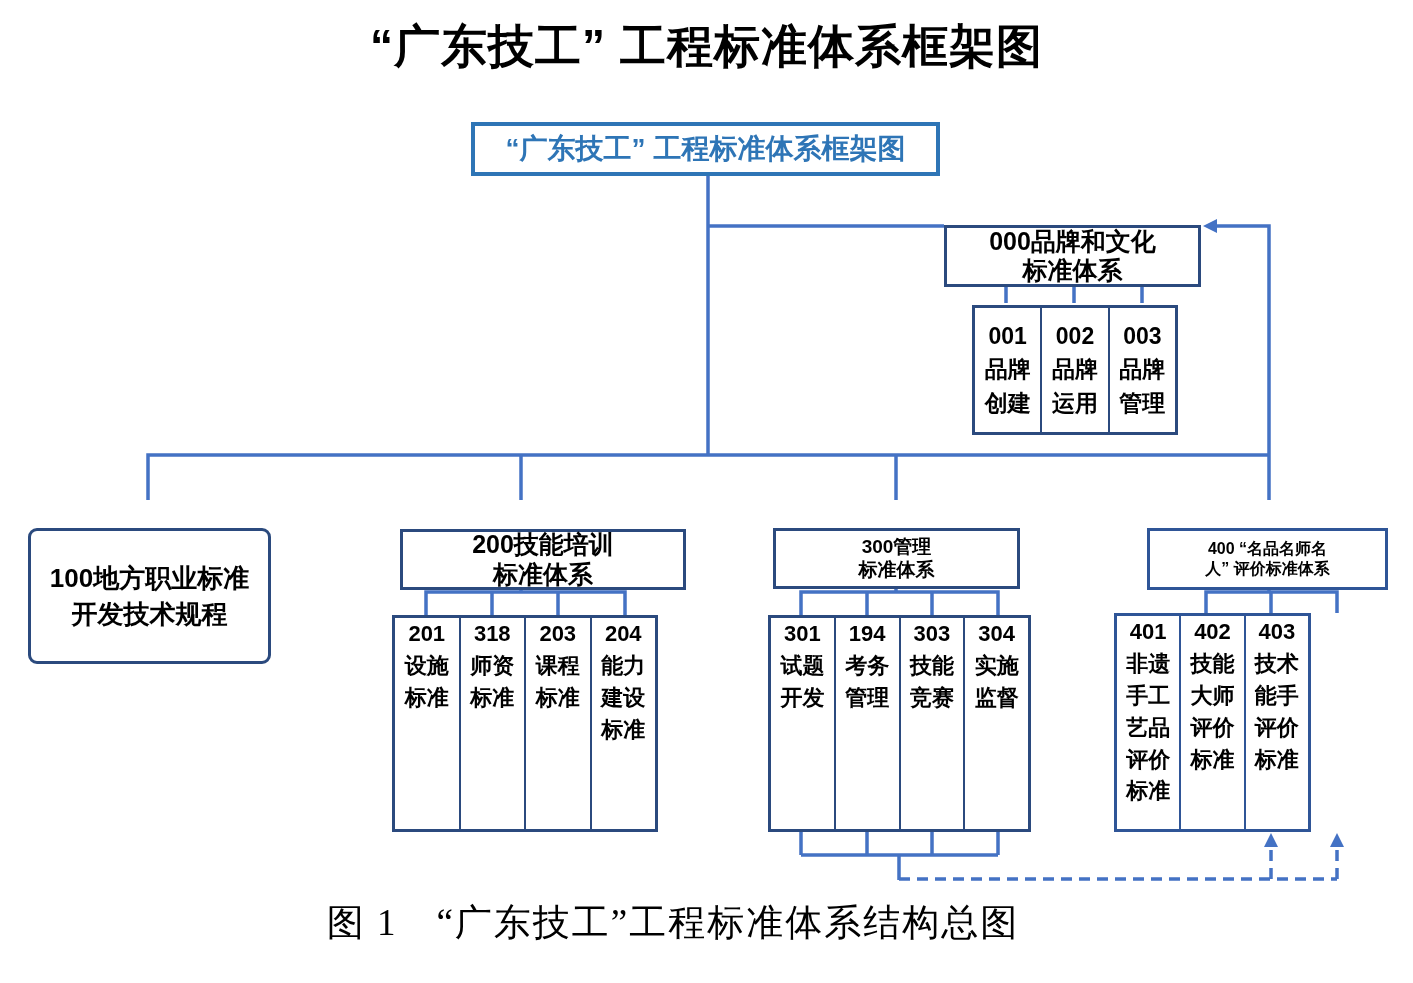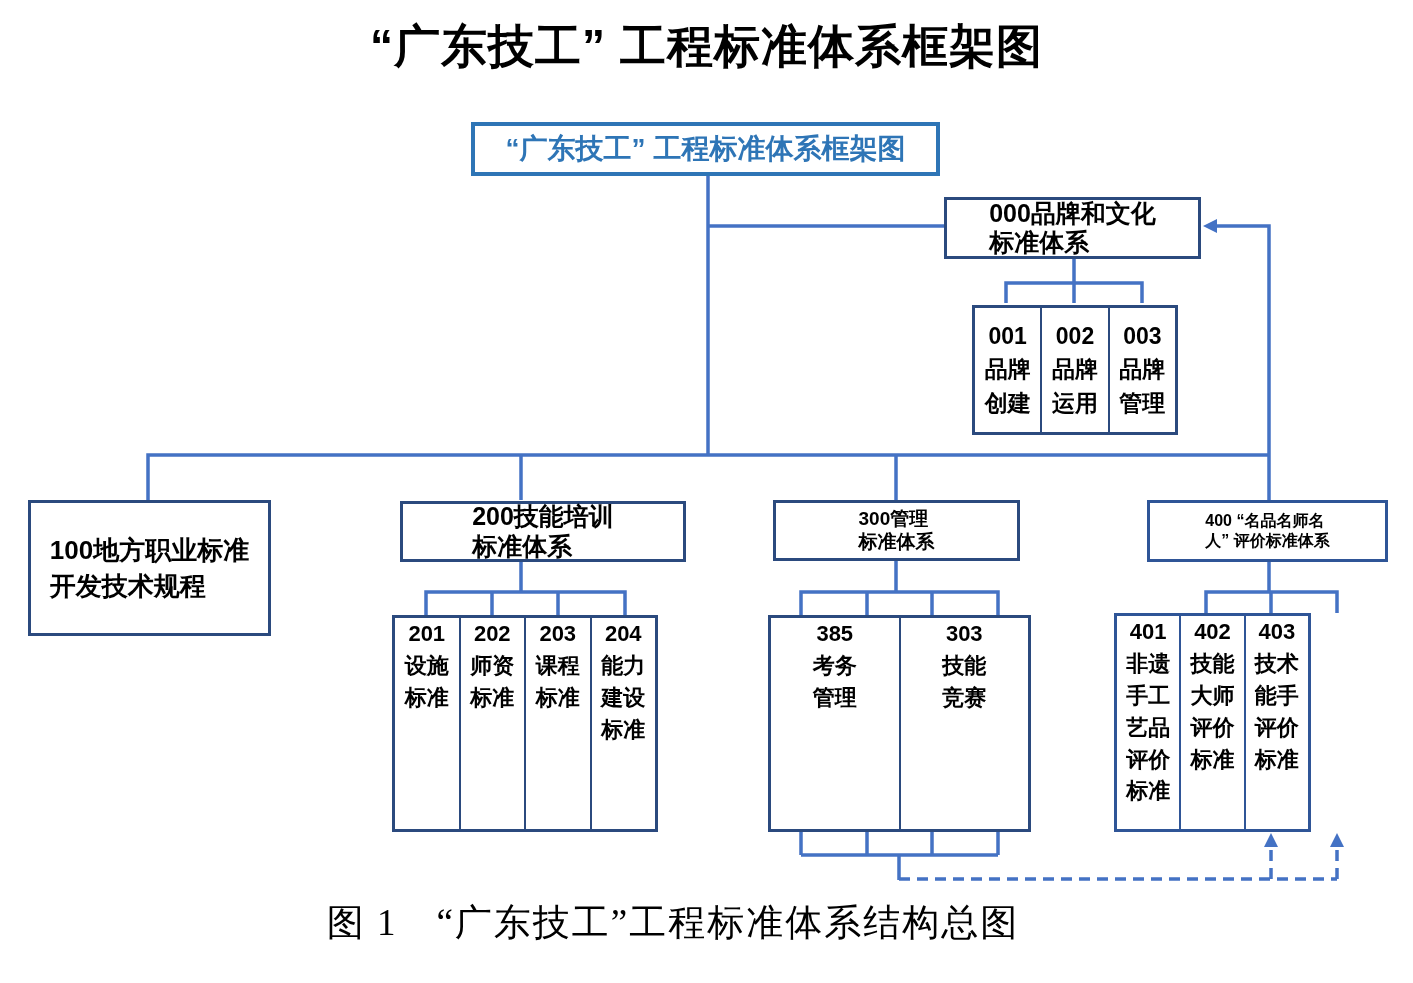--- a/index.html
+++ b/index.html
@@ -30,24 +30,24 @@
   .rootbox{
     position:absolute;left:471px;top:122px;width:469px;height:54px;
     border:4px solid var(--root-accent);box-sizing:border-box;background:#fff;
     display:flex;align-items:center;justify-content:center;
     color:var(--root-accent);font-size:28px;font-weight:bold;white-space:nowrap;
   }
   .secbox{
     position:absolute;box-sizing:border-box;background:#fff;
     border:3px solid var(--box-dark);
     display:flex;flex-direction:column;align-items:center;justify-content:center;
-    font-weight:bold;text-align:left;
+    font-weight:bold;text-align:center;margin-top:28px;
   }
   .box-000{left:944px;top:197px;width:257px;height:62px;font-size:25px;line-height:1.16;}
-  .box-100{left:28px;top:500px;width:243px;height:136px;font-size:26px;line-height:1.4;}
+  .box-100{left:28px;top:500px;width:243px;height:136px;font-size:26px;line-height:1.4;border-radius:9px;}
   .box-200{left:400px;top:501px;width:286px;height:61px;font-size:25px;line-height:1.18;}
   .box-300{left:773px;top:500px;width:247px;height:61px;font-size:19px;line-height:1.18;}
   .box-400{left:1147px;top:500px;width:241px;height:62px;font-size:16px;line-height:1.22;border-color:var(--box-mid);}
 
   .cellgroup{
     position:absolute;box-sizing:border-box;background:#fff;
     border:3px solid var(--box-dark);display:flex;
   }
   .cellgroup .cell{
     flex:1 1 0;box-sizing:border-box;border-left:2.5px solid var(--box-dark);
@@ -120,44 +120,50 @@
 
   <div class="secbox box-200">
     <span class="lbl">200技能培训
 标准体系</span>
   </div>
 
   <div class="cellgroup grp-200">
     <div class="cell lbl">201
 设施
 标准</div>
-    <div class="cell lbl">202
+    <div class="cell lbl">318
 师资
 标准</div>
     <div class="cell lbl">203
 课程
 标准</div>
     <div class="cell lbl">204
 能力
 建设
 标准</div>
   </div>
 
   <div class="secbox box-300">
     <span class="lbl">300管理
 标准体系</span>
   </div>
 
   <div class="cellgroup grp-300">
-    <div class="cell lbl">385
+    <div class="cell lbl">301
+试题
+开发</div>
+    <div class="cell lbl">194
 考务
 管理</div>
     <div class="cell lbl">303
 技能
 竞赛</div>
+    <div class="cell lbl">304
+实施
+监督</div>
   </div>
 
   <div class="secbox box-400">
     <span class="lbl">400 “名品名师名
 人” 评价标准体系</span>
   </div>
 
   <div class="cellgroup grp-400">
     <div class="cell lbl">401
 非遗

